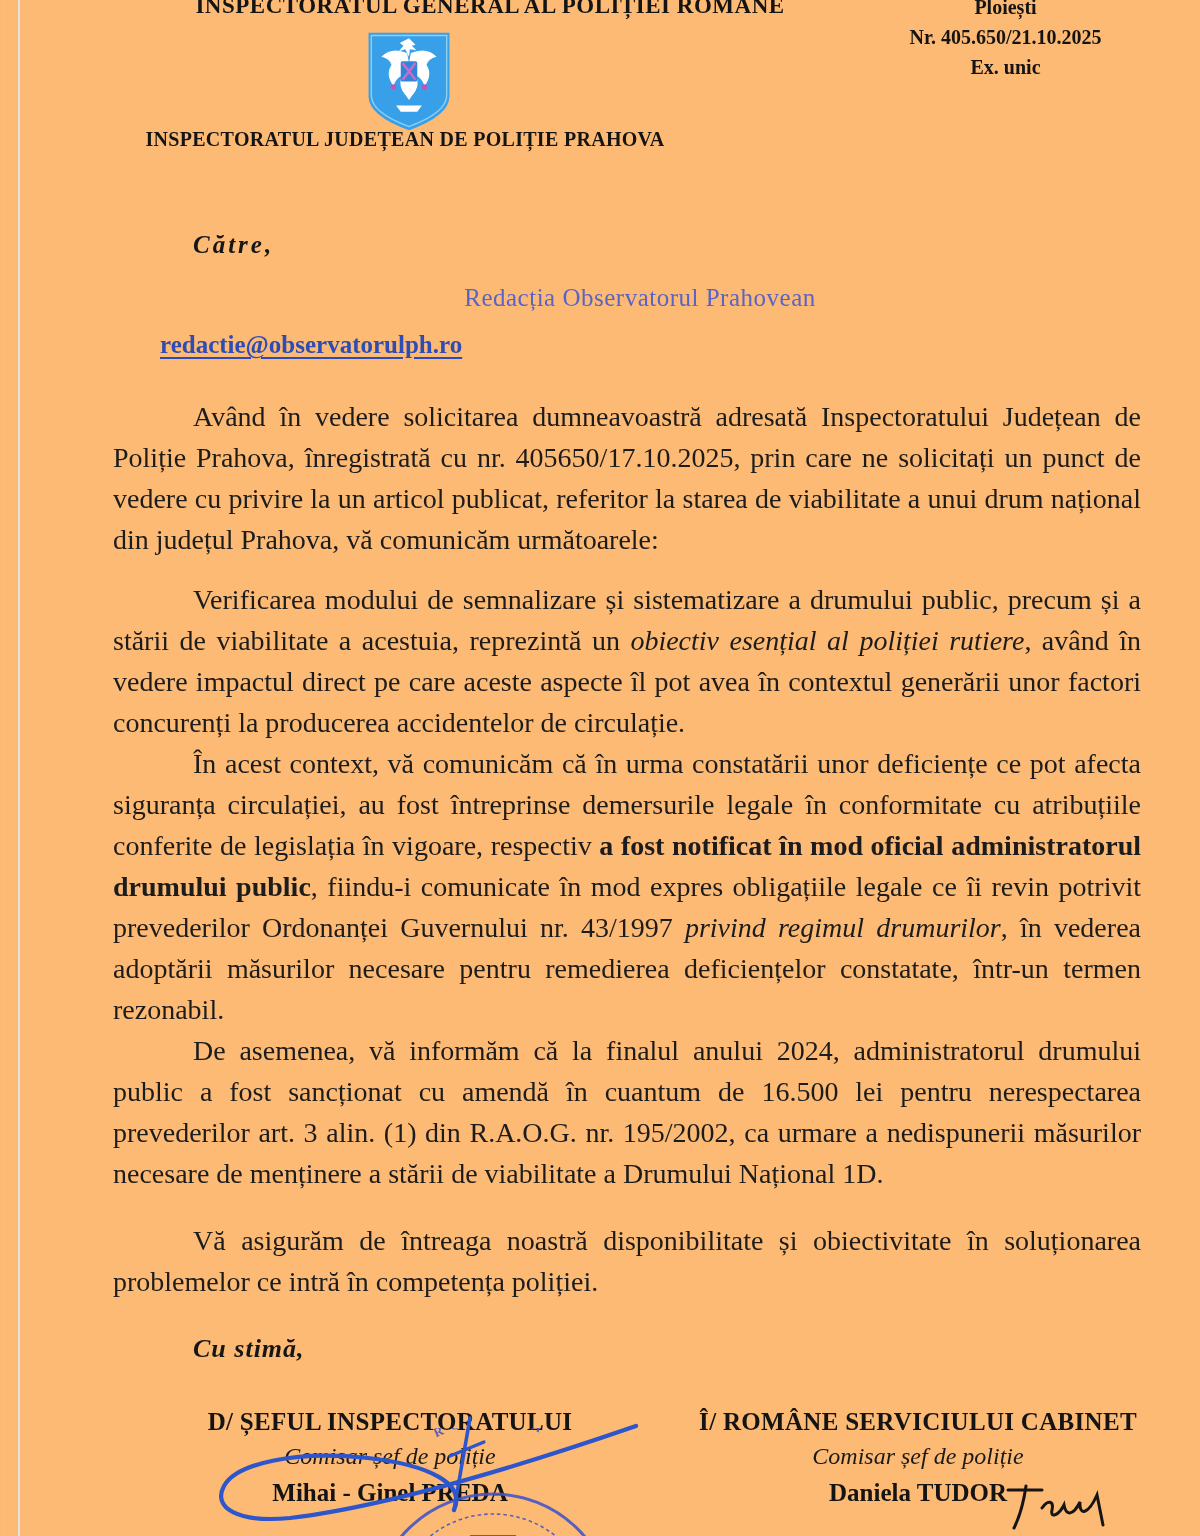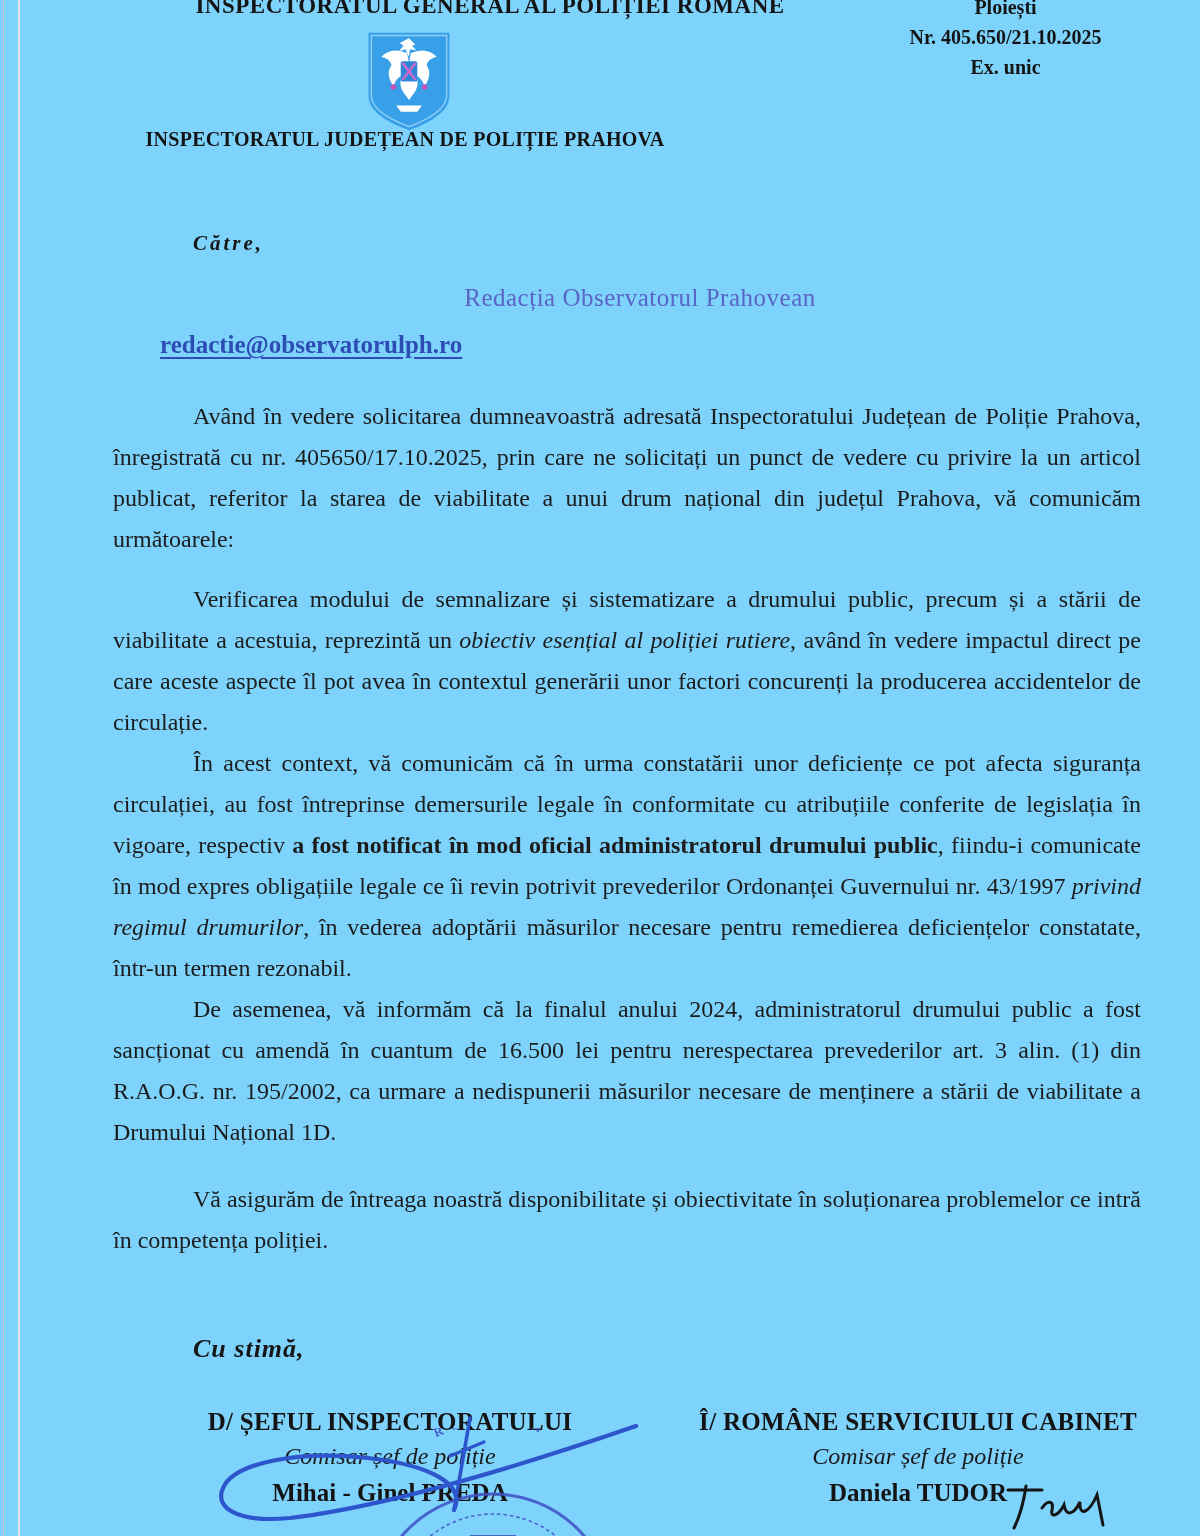--- a/index.html
+++ b/index.html
@@ -1,19 +1,19 @@
 <!DOCTYPE html>
 <html><head>
 <meta charset="utf-8">
 <style>
   html,body{margin:0;padding:0;background:#ffffff;}
   .page{
     position:relative;
     width:1200px;height:1536px;
-    background:#7dd3fc;
+    background:#fdba74;
     overflow:hidden;
     font-family:"Liberation Serif","DejaVu Serif",serif;
     color:#1d1d1d;
   }
   .scan-line-a{position:absolute;left:3px;top:0;width:1px;height:100%;background:#c9c9c9;}
   .scan-line-b{position:absolute;left:18px;top:0;width:2px;height:100%;background:#e3e3e3;}
 
   .org-parent{
     position:absolute;left:60px;top:-7px;width:860px;
     text-align:center;font-weight:bold;font-size:23px;letter-spacing:.5px;color:#141414;
@@ -22,34 +22,34 @@
   .org-child{
     position:absolute;left:60px;top:128px;width:690px;
     text-align:center;font-weight:bold;font-size:20px;letter-spacing:.3px;color:#141414;
   }
   .reg-block{
     position:absolute;left:878px;top:-8px;width:255px;
     text-align:center;font-weight:bold;font-size:20px;color:#141414;line-height:30px;
   }
   .salutation{
     position:absolute;left:193px;top:231px;
-    font-size:21px;font-weight:bold;font-style:italic;letter-spacing:3px;color:#161616;
+    font-size:25px;font-weight:bold;font-style:italic;letter-spacing:3px;color:#161616;
   }
   .recipient-name{
     position:absolute;left:160px;top:284px;width:960px;text-align:center;
     font-size:25px;font-weight:normal;color:#5a64c6;letter-spacing:.5px;
   }
   .recipient-email{
     position:absolute;left:160px;top:331px;width:960px;text-align:left;
     font-size:25px;font-weight:bold;color:#2d4db5;
   }
   .recipient-email a{color:#2d4db5;text-decoration:underline;text-underline-offset:4px;}
   .body-flow{
     position:absolute;left:113px;top:396px;width:1028px;
-    font-size:24px;line-height:41px;text-align:justify;color:#1c1c1c;
+    font-size:28px;line-height:41px;text-align:justify;color:#1c1c1c;
   }
   .para{margin:0;text-indent:80px;}
   .para.gap-after{margin-bottom:19px;}
   .para.gap-after-lg{margin-bottom:26px;}
   .closing{
     position:absolute;left:193px;top:1334px;
     font-size:26px;font-weight:bold;font-style:italic;letter-spacing:1px;color:#161616;
   }
   .sig-block{position:absolute;top:1408px;width:480px;text-align:center;}
   .sig-left{left:150px;}

